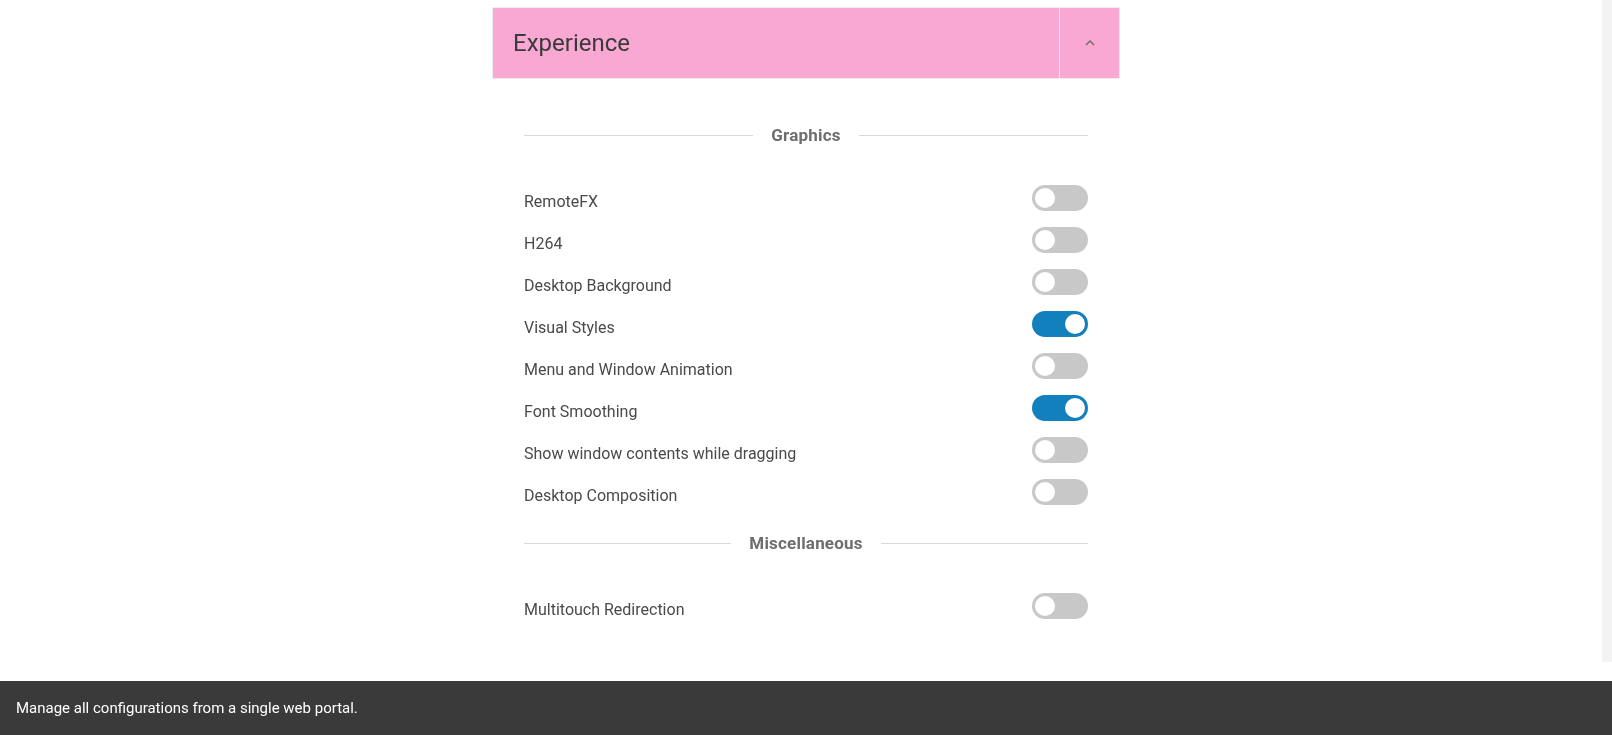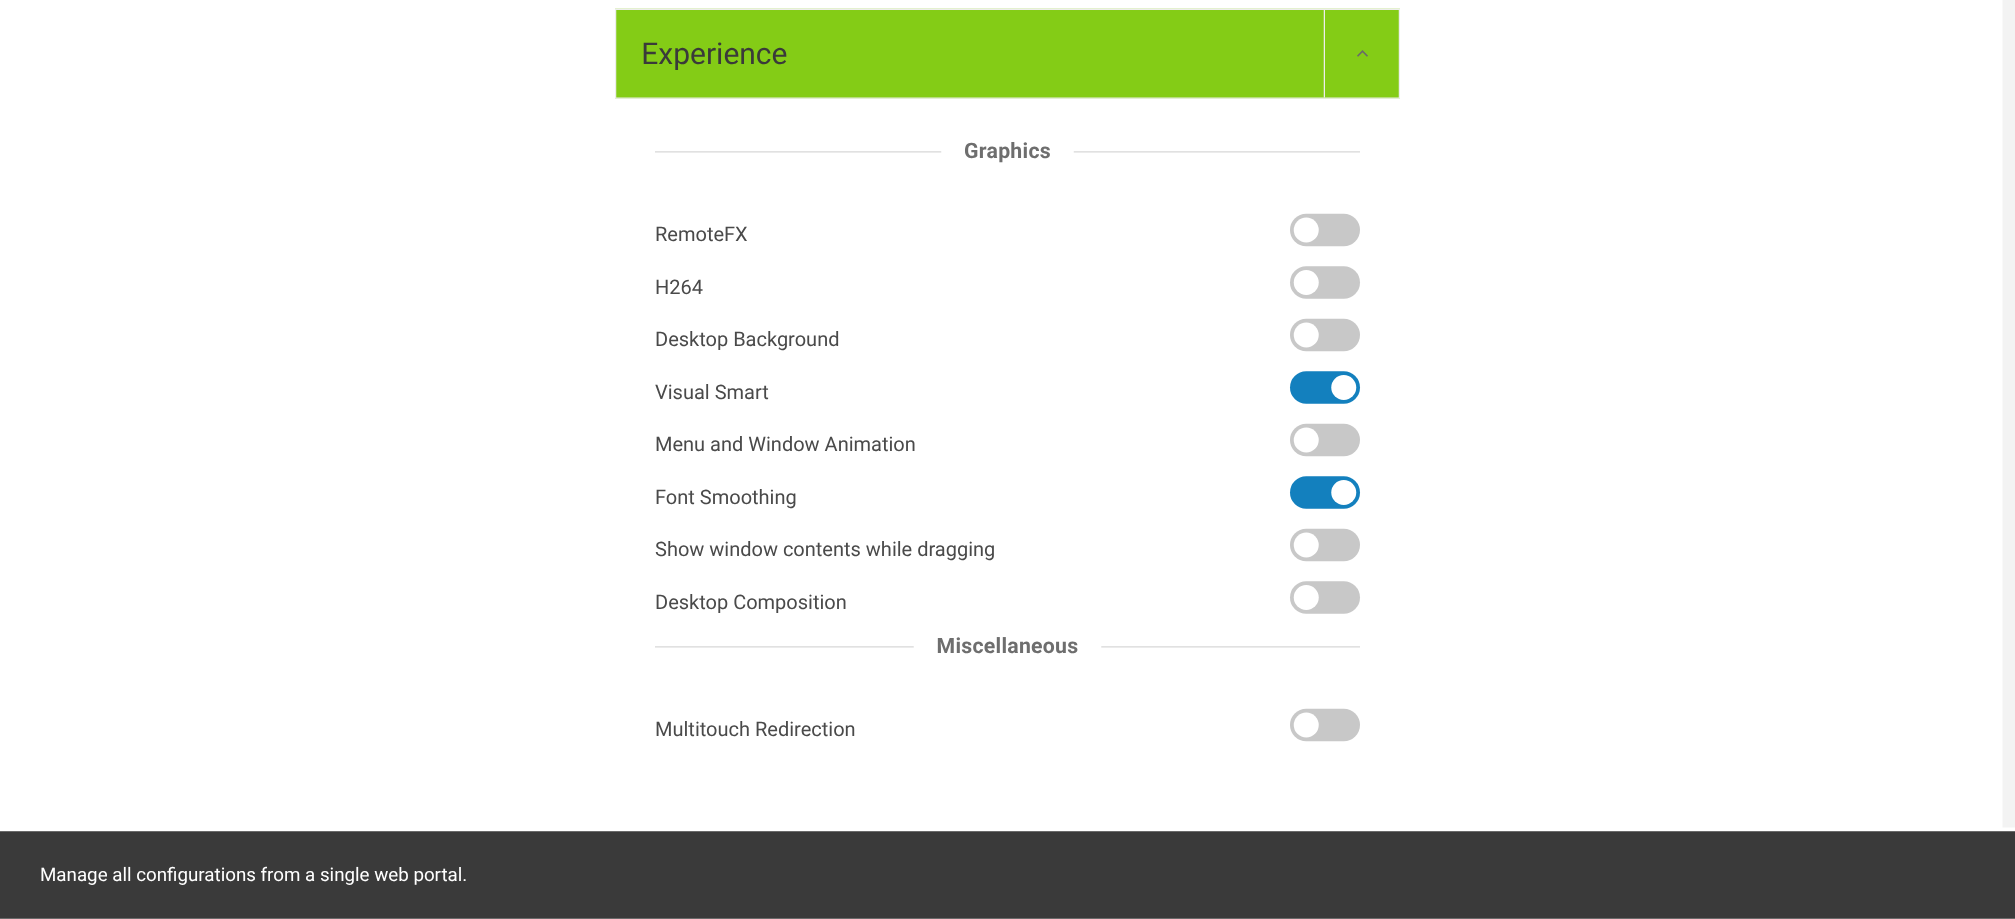--- a/index.html
+++ b/index.html
@@ -21,21 +21,21 @@
       height: 662px;
       overflow-y: auto;
       display: flex;
       justify-content: center;
       padding-top: 7px;
     }
     .panel {
       width: 628px;
     }
     .panel-header {
-      background: #84cc16;
+      background: #f9a8d4;
       border: 1px solid #ededed;
       display: flex;
       align-items: center;
       justify-content: space-between;
       height: 72px;
       padding: 0 20px;
       cursor: pointer;
     }
     .panel-title {
       font-size: 24px;
@@ -59,24 +59,24 @@
       fill: none;
     }
     .panel-body {
       background: #ffffff;
       padding: 30px 32px 20px 32px;
     }
     .section-header {
       display: flex;
       align-items: center;
       margin-bottom: 24px;
+      margin-top: 28px;
+    }
+    .section-header:first-child {
       margin-top: 16px;
-    }
-    .section-header:first-child {
-      margin-top: 2px;
     }
     .section-line {
       flex: 1;
       height: 1px;
       background: #d8d8d8;
     }
     .section-title {
       font-size: 17px;
       font-weight: 700;
       color: #6e6e6e;
@@ -120,26 +120,26 @@
       left: 3px;
     }
     .toggle.on .toggle-knob {
       right: 3px;
     }
     .footer-bar {
       position: absolute;
       left: 0;
       right: 0;
       bottom: 0;
-      height: 70px;
+      height: 54px;
       background: #3a3a3a;
       color: #ffffff;
       display: flex;
       align-items: center;
-      padding: 0 32px;
+      padding: 0 16px;
       font-size: 15px;
     }
     .right-edge {
       position: absolute;
       right: 0;
       top: 0;
       width: 10px;
       height: 662px;
       background: #f3f3f3;
     }
@@ -182,21 +182,21 @@
       </div>
 
       <div class="setting-row">
         <span class="setting-label">Desktop Background</span>
         <div class="toggle off">
             <div class="toggle-knob"></div>
           </div>
       </div>
 
       <div class="setting-row">
-        <span class="setting-label">Visual Smart</span>
+        <span class="setting-label">Visual Styles</span>
         <div class="toggle on">
             <div class="toggle-knob"></div>
           </div>
       </div>
 
       <div class="setting-row">
         <span class="setting-label">Menu and Window Animation</span>
         <div class="toggle off">
             <div class="toggle-knob"></div>
           </div>

